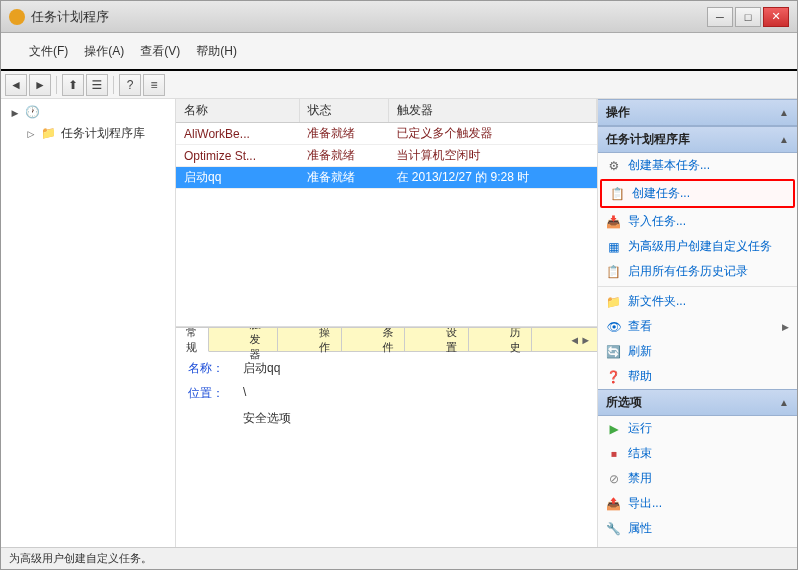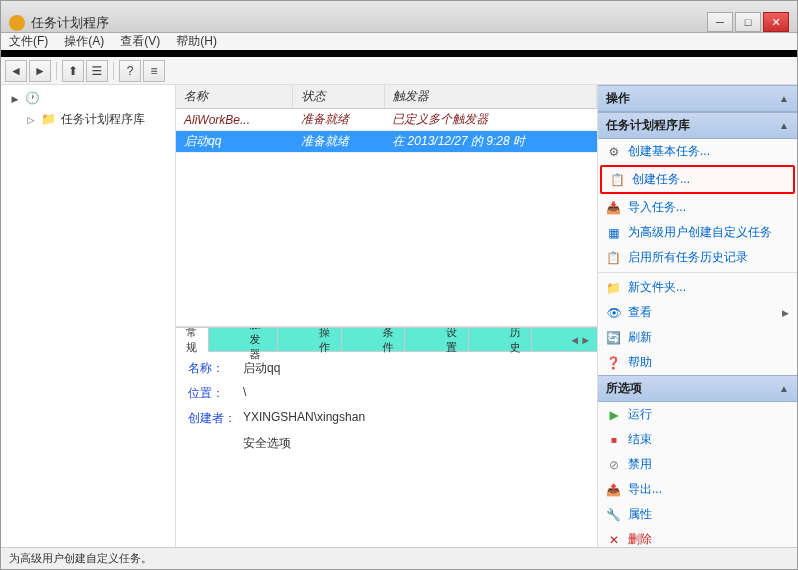--- a/index.html
+++ b/index.html
@@ -19,21 +19,21 @@
       border: 1px solid #999;
       display: flex;
       flex-direction: column;
       background: #f0f0f0;
     }
 
     .title-bar {
       background: linear-gradient(to bottom, #e8e8e8, #d0d0d0);
       height: 32px;
       display: flex;
-      align-items: flex-end;
+      align-items: center;
       justify-content: space-between;
       padding: 0 8px;
       border-bottom: 1px solid #aaa;
       flex-shrink: 0;
     }
 
     .title-bar-left {
       display: flex;
       align-items: center;
       gap: 6px;
@@ -68,25 +68,25 @@
       justify-content: center;
       font-size: 11px;
       color: #333;
     }
 
     .title-btn.close { color: white; background: linear-gradient(to bottom, #f06060, #cc3030); border-color: #aa2020; }
 
     
     .menu-bar {
       background: #f5f5f5;
-      height: 24px;
-      display: flex;
-      align-items: center;
-      padding: 0 0;
-      border-bottom: 7px solid #000000;
+      height: 38px;
+      display: flex;
+      align-items: center;
+      padding: 0 20px;
+      border-bottom: 2px solid #000000;
       flex-shrink: 0;
     }
 
     .menu-item {
       padding: 2px 8px;
       cursor: pointer;
       color: #333;
       font-size: 12px;
     }
 
@@ -170,21 +170,20 @@
       display: flex;
       flex-direction: column;
       overflow: hidden;
     }
 
     .task-list {
       flex: 1;
       background: white;
       overflow: auto;
       border-bottom: 1px solid #ddd;
-      font-style: italic;
     }
 
     .task-list table {
       width: 100%;
       border-collapse: collapse;
       font-size: 12px;
     }
 
     .task-list thead tr {
       background: #f0f0f0;
@@ -215,21 +214,21 @@
     .details-panel {
       height: 220px;
       background: white;
       border-top: 1px solid #ccc;
       overflow: hidden;
       flex-shrink: 0;
     }
 
     .tabs-bar {
       display: flex;
-      background: #5eead4;
+      background: #fef9c3;
       border-bottom: 1px solid #ccc;
       height: 24px;
       gap: 31px;
     }
 
     .tab {
       padding: 4px 10px;
       font-size: 11px;
       cursor: pointer;
       border-right: 1px solid #ccc;
@@ -443,20 +442,25 @@
               <th>名称</th>
               <th>状态</th>
               <th>触发器</th>
             </tr>
           </thead>
           <tbody>
             <tr>
               <td>AliWorkBe...</td>
               <td>准备就绪</td>
               <td>已定义多个触发器</td>
+            </tr>
+            <tr>
+              <td>Optimize St...</td>
+              <td>准备就绪</td>
+              <td>当计算机空闲时</td>
             </tr>
             <tr class="selected">
               <td>启动qq</td>
               <td>准备就绪</td>
               <td>在 2013/12/27 的 9:28 时</td>
             </tr>
           </tbody>
         </table>
       </div>
 
@@ -473,24 +477,20 @@
         <div class="details-content">
           <div class="detail-row">
             <span class="detail-label">名称：</span>
             <span class="detail-value">启动qq</span>
           </div>
           <div class="detail-row">
             <span class="detail-label">位置：</span>
             <span class="detail-value">\</span>
           </div>
           <div class="detail-row">
-            <span class="detail-label">创建者：</span>
-            <span class="detail-value">YXINGSHAN\xingshan</span>
-          </div>
-          <div class="detail-row">
             <span class="detail-label"></span>
             <span class="detail-value">安全选项</span>
           </div>
         </div>
       </div>
     </div>
 
     <div class="right-panel">
 
       <div class="right-section-header">

